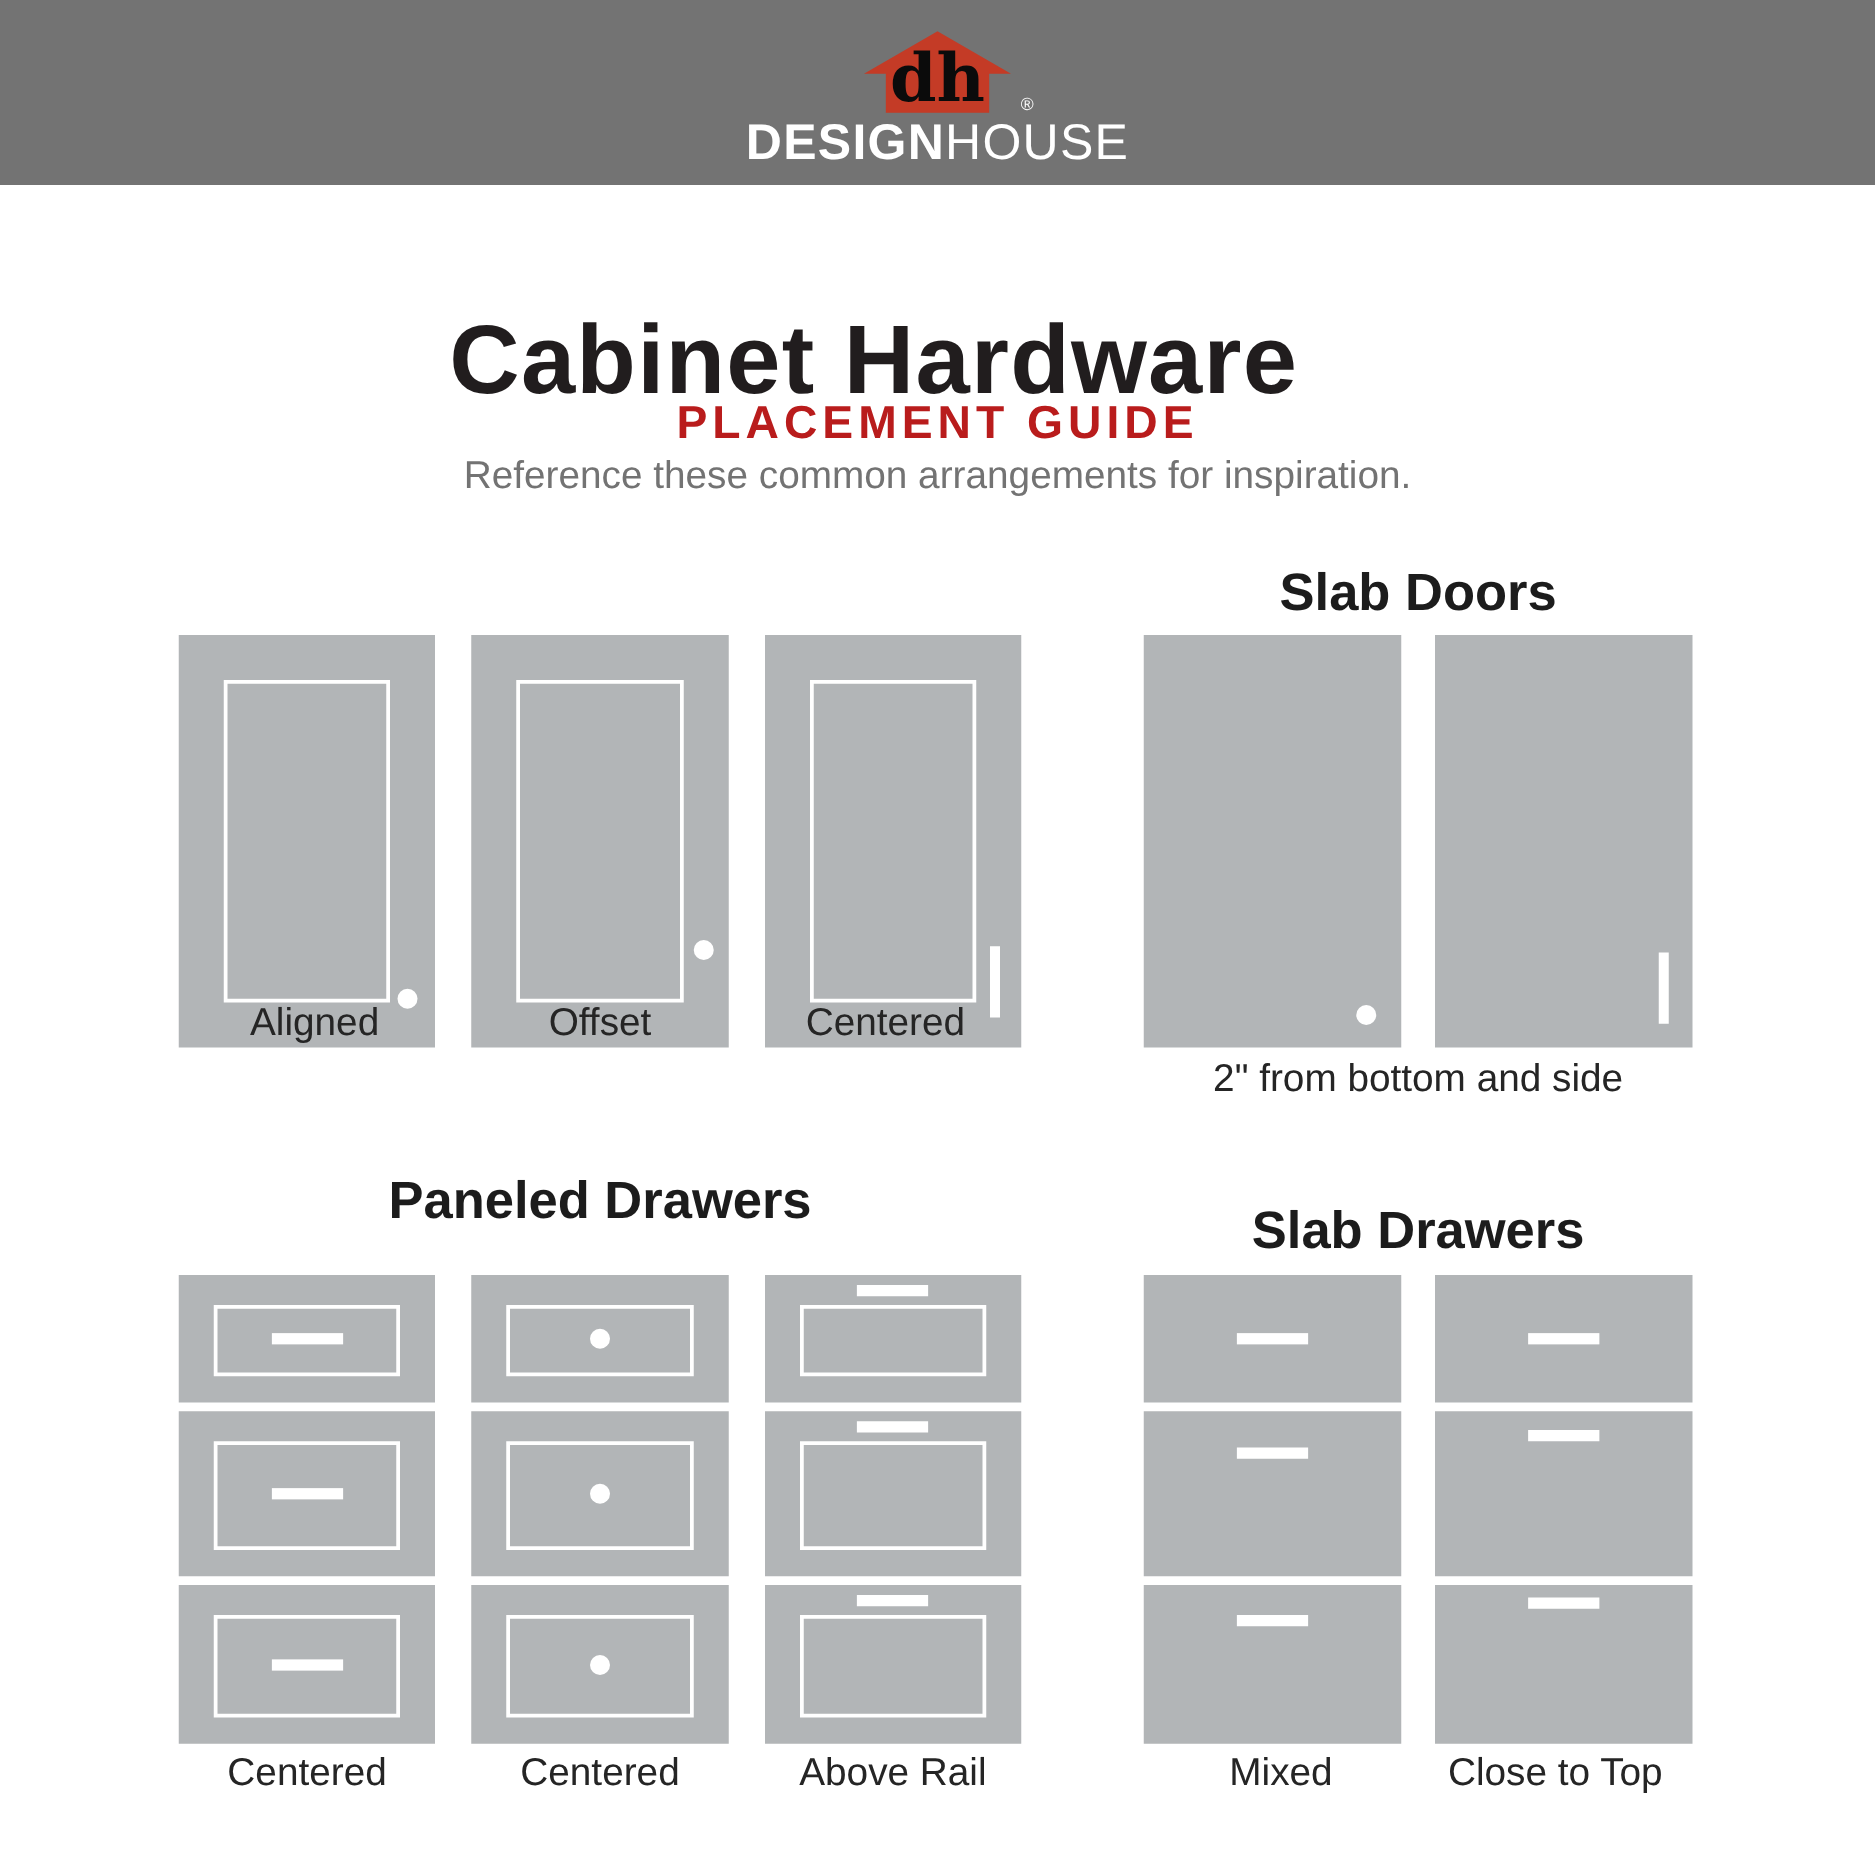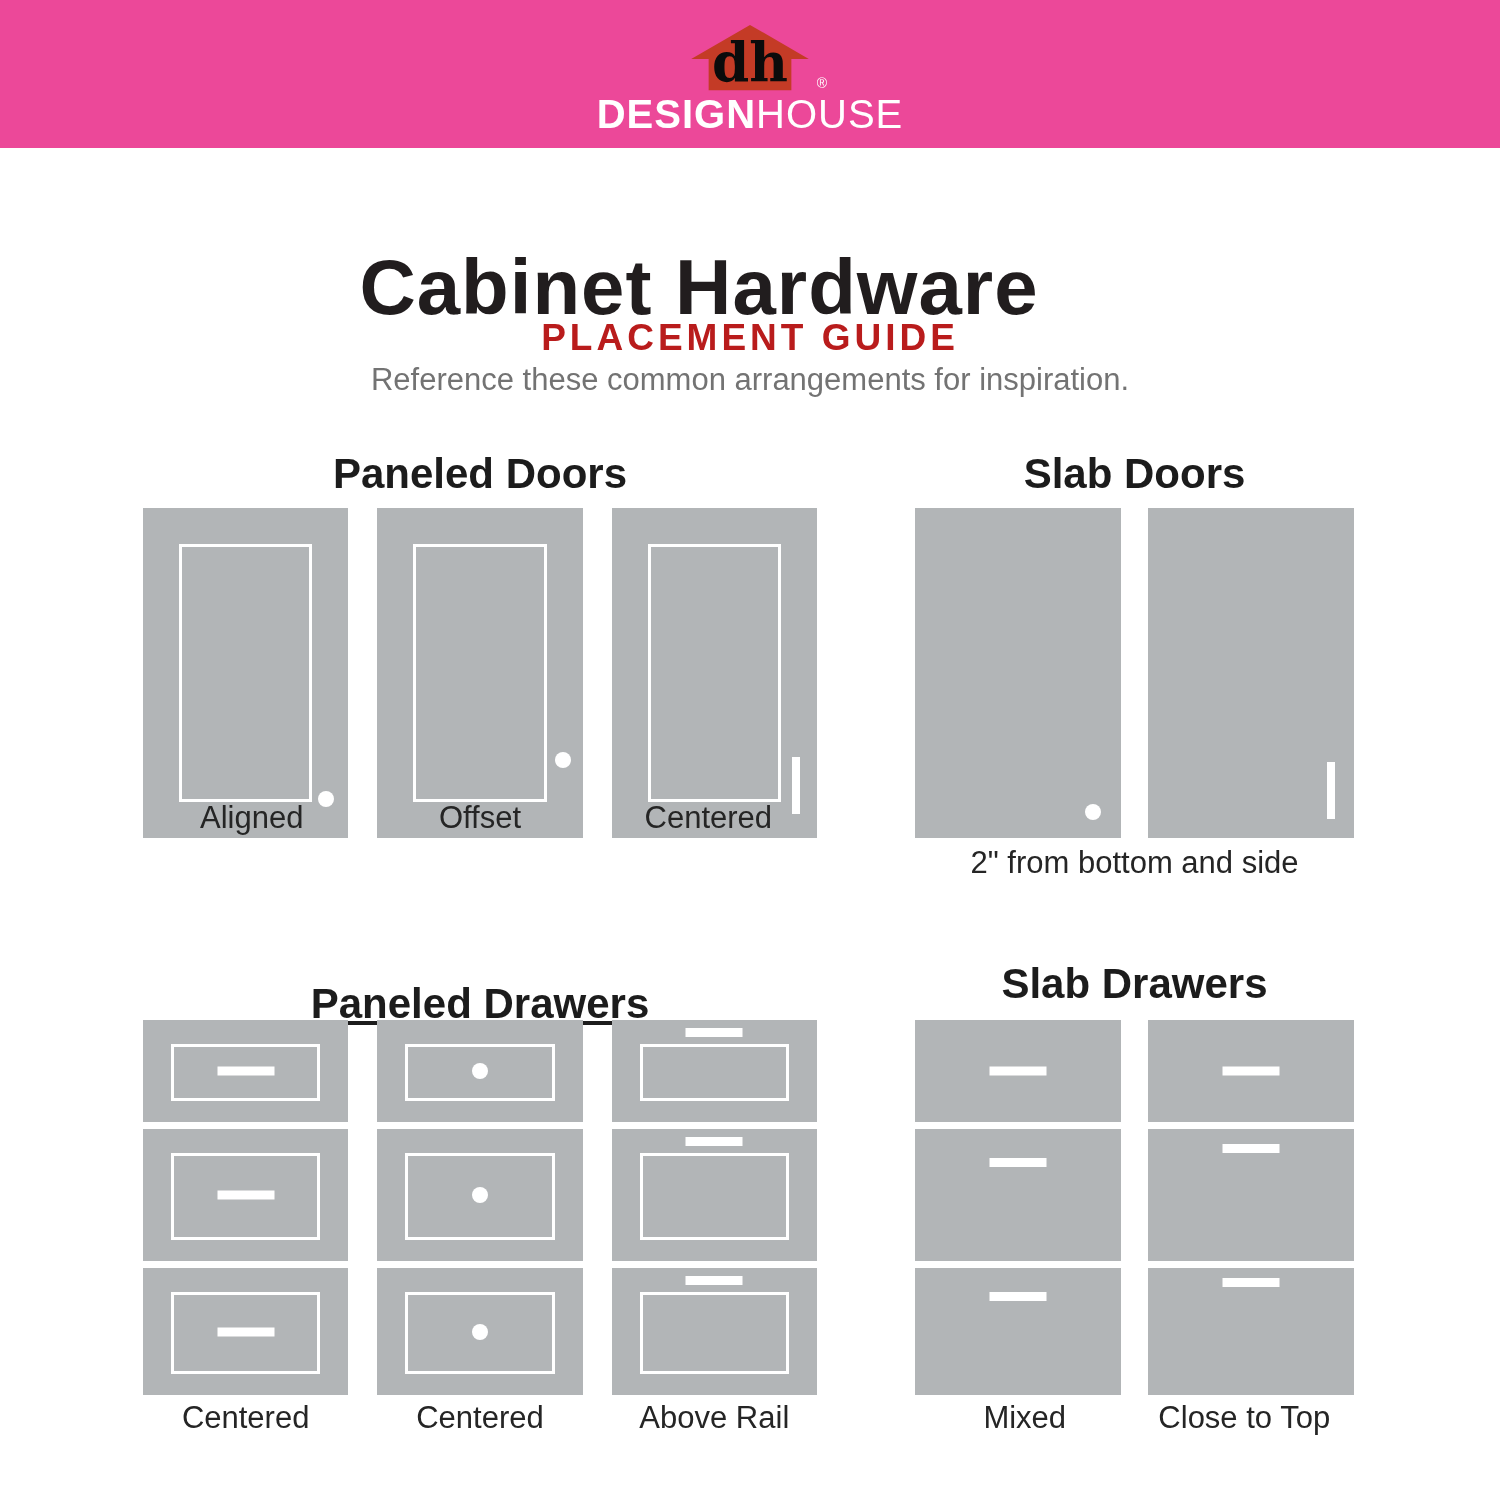--- a/index.html
+++ b/index.html
@@ -1,20 +1,20 @@
 <!DOCTYPE html>
 <html><head>
 <meta charset="utf-8">
 <style>
   html,body{margin:0;padding:0;background:#ffffff;}
   .canvas{position:relative;width:1500px;height:1500px;background:#ffffff;overflow:hidden;
           font-family:"Liberation Sans",sans-serif;color:#211d1e;}
 
   
-  .topbar{position:absolute;left:0;top:0;width:1500px;height:148px;background:#ec4899;
+  .topbar{position:absolute;left:0;top:0;width:1500px;height:148px;background:#737373;
           display:flex;flex-direction:column;align-items:center;}
   .logo{position:relative;margin-top:24px;display:flex;flex-direction:column;align-items:center;}
   .logo-house{position:relative;width:122px;height:68px;}
   .house{width:122px;height:68px;display:block;}
   .reg{position:absolute;right:-16px;bottom:2px;color:#ffffff;font-size:14px;line-height:1;}
   .wordmark{color:#ffffff;font-size:40px;line-height:1;margin-top:2px;letter-spacing:1px;white-space:nowrap;}
   .wm-bold{font-weight:800;}
   .wm-light{font-weight:300;}
 
   
@@ -22,21 +22,21 @@
               font-size:78px;font-weight:800;letter-spacing:1px;color:#211d1e;}
   .sub-title{position:absolute;top:286px;left:0;width:1500px;text-align:center;
              font-size:37px;font-weight:800;letter-spacing:4px;color:#b91c1c;}
   .tagline{position:absolute;top:331px;left:0;width:1500px;text-align:center;
            font-size:31px;font-weight:400;color:#737373;}
 
   
   .sec-heading{position:absolute;text-align:center;font-size:42px;font-weight:800;color:#1c1c1c;}
   #h-paneled-doors{left:143px;width:674px;top:450px;}
   #h-slab-doors{left:915px;width:439px;top:450px;}
-  #h-paneled-drawers{left:143px;width:674px;top:980px;text-decoration:underline;}
+  #h-paneled-drawers{left:143px;width:674px;top:936px;}
   #h-slab-drawers{left:915px;width:439px;top:960px;}
 
   
   .group{position:absolute;display:flex;}
   #g-paneled-doors{left:143px;top:508px;width:674px;height:330px;gap:29px;}
   #g-slab-doors{left:915px;top:508px;width:439px;height:330px;gap:27px;}
   .door{position:relative;flex:1;background:#b2b5b7;}
   .door-outline{position:absolute;left:36px;right:36px;top:36px;bottom:36px;border:3px solid #ffffff;}
 
   #g-paneled-drawers{left:143px;top:1020px;width:674px;height:375px;gap:29px;}
@@ -93,21 +93,20 @@
         <span class="reg">®</span>
       </div>
       <div class="wordmark"><span class="wm-bold">DESIGN</span><span class="wm-light">HOUSE</span></div>
     </div>
   </header>
 
   <h1 class="main-title">Cabinet Hardware</h1>
   <h2 class="sub-title">PLACEMENT GUIDE</h2>
   <p class="tagline">Reference these common arrangements for inspiration.</p>
 
-  <div class="sec-heading" id="h-paneled-doors">Paneled Doors</div>
   <div class="sec-heading" id="h-slab-doors">Slab Doors</div>
 
   <div class="group" id="g-paneled-doors">
     <div class="door door-aligned">
       <div class="door-outline"></div>
       <span class="knob"></span>
     </div>
     <div class="door door-offset">
       <div class="door-outline"></div>
       <span class="knob"></span>

